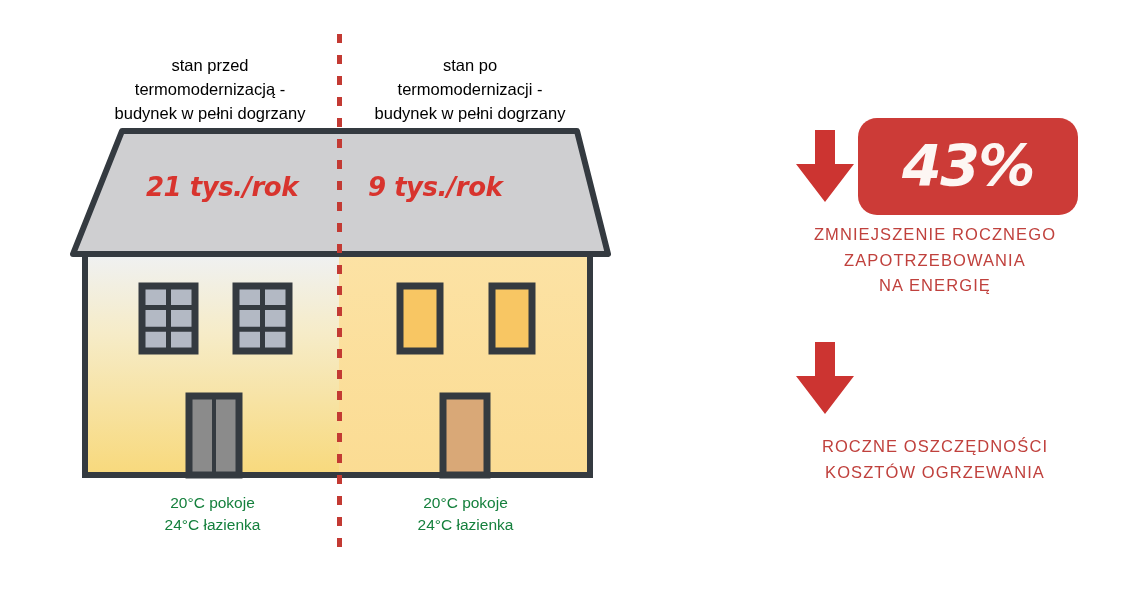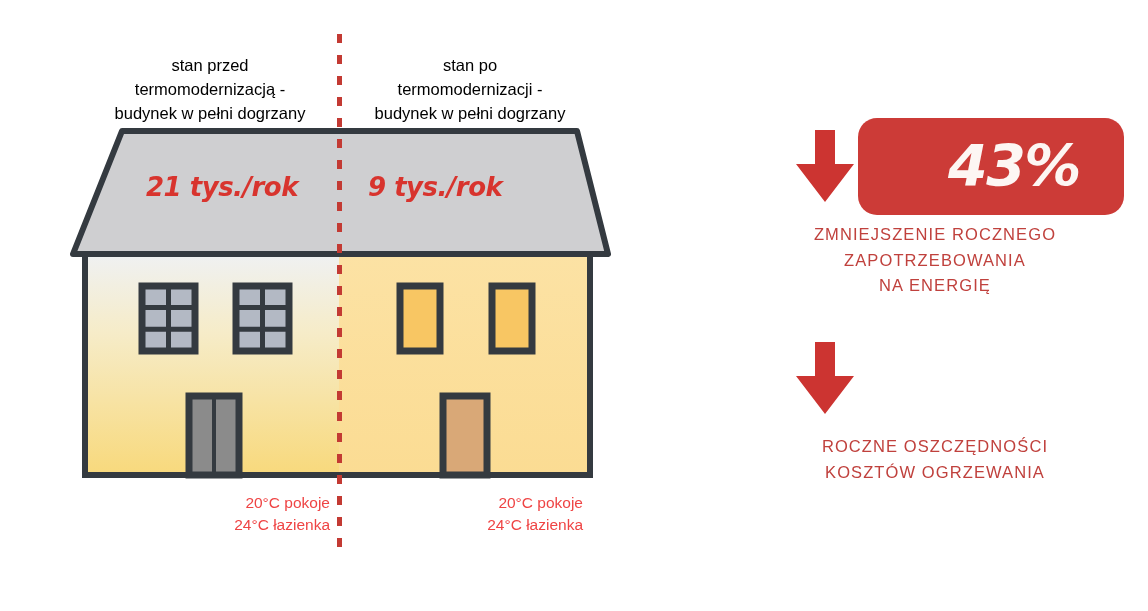--- a/index.html
+++ b/index.html
@@ -31,24 +31,24 @@
     line-height: 1.45;
     color: #000000;
     white-space: pre-line;
     font-family: "Liberation Sans", sans-serif;
   }
   #caption-before { left: 90px; top: 54px; width: 240px; }
   #caption-after  { left: 350px; top: 54px; width: 240px; }
 
   .temp-caption {
     position: absolute;
-    text-align: right;
+    text-align: center;
     font-size: 15.5px;
     line-height: 1.45;
-    color: #ef4444;
+    color: #15803d;
     white-space: pre-line;
   }
   #temp-before { left: 95px; top: 492px; width: 235px; }
   #temp-after  { left: 348px; top: 492px; width: 235px; }
 
   
   #house-svg {
     position: absolute;
     left: 0; top: 0;
     width: 700px;
@@ -109,21 +109,20 @@
     position: absolute;
     left: 78px;
     top: 0;
     width: 220px;
     height: 97px;
     background: #cc3b37;
     border-radius: 19px;
     display: flex;
     align-items: center;
     justify-content: center;
-    padding-left: 46px;
   }
   .badge-text {
     color: #fdf6f3;
     font-family: "DejaVu Sans", sans-serif;
     font-weight: bold;
     font-style: italic;
     letter-spacing: -1.5px;
     line-height: 1;
     white-space: nowrap;
   }

